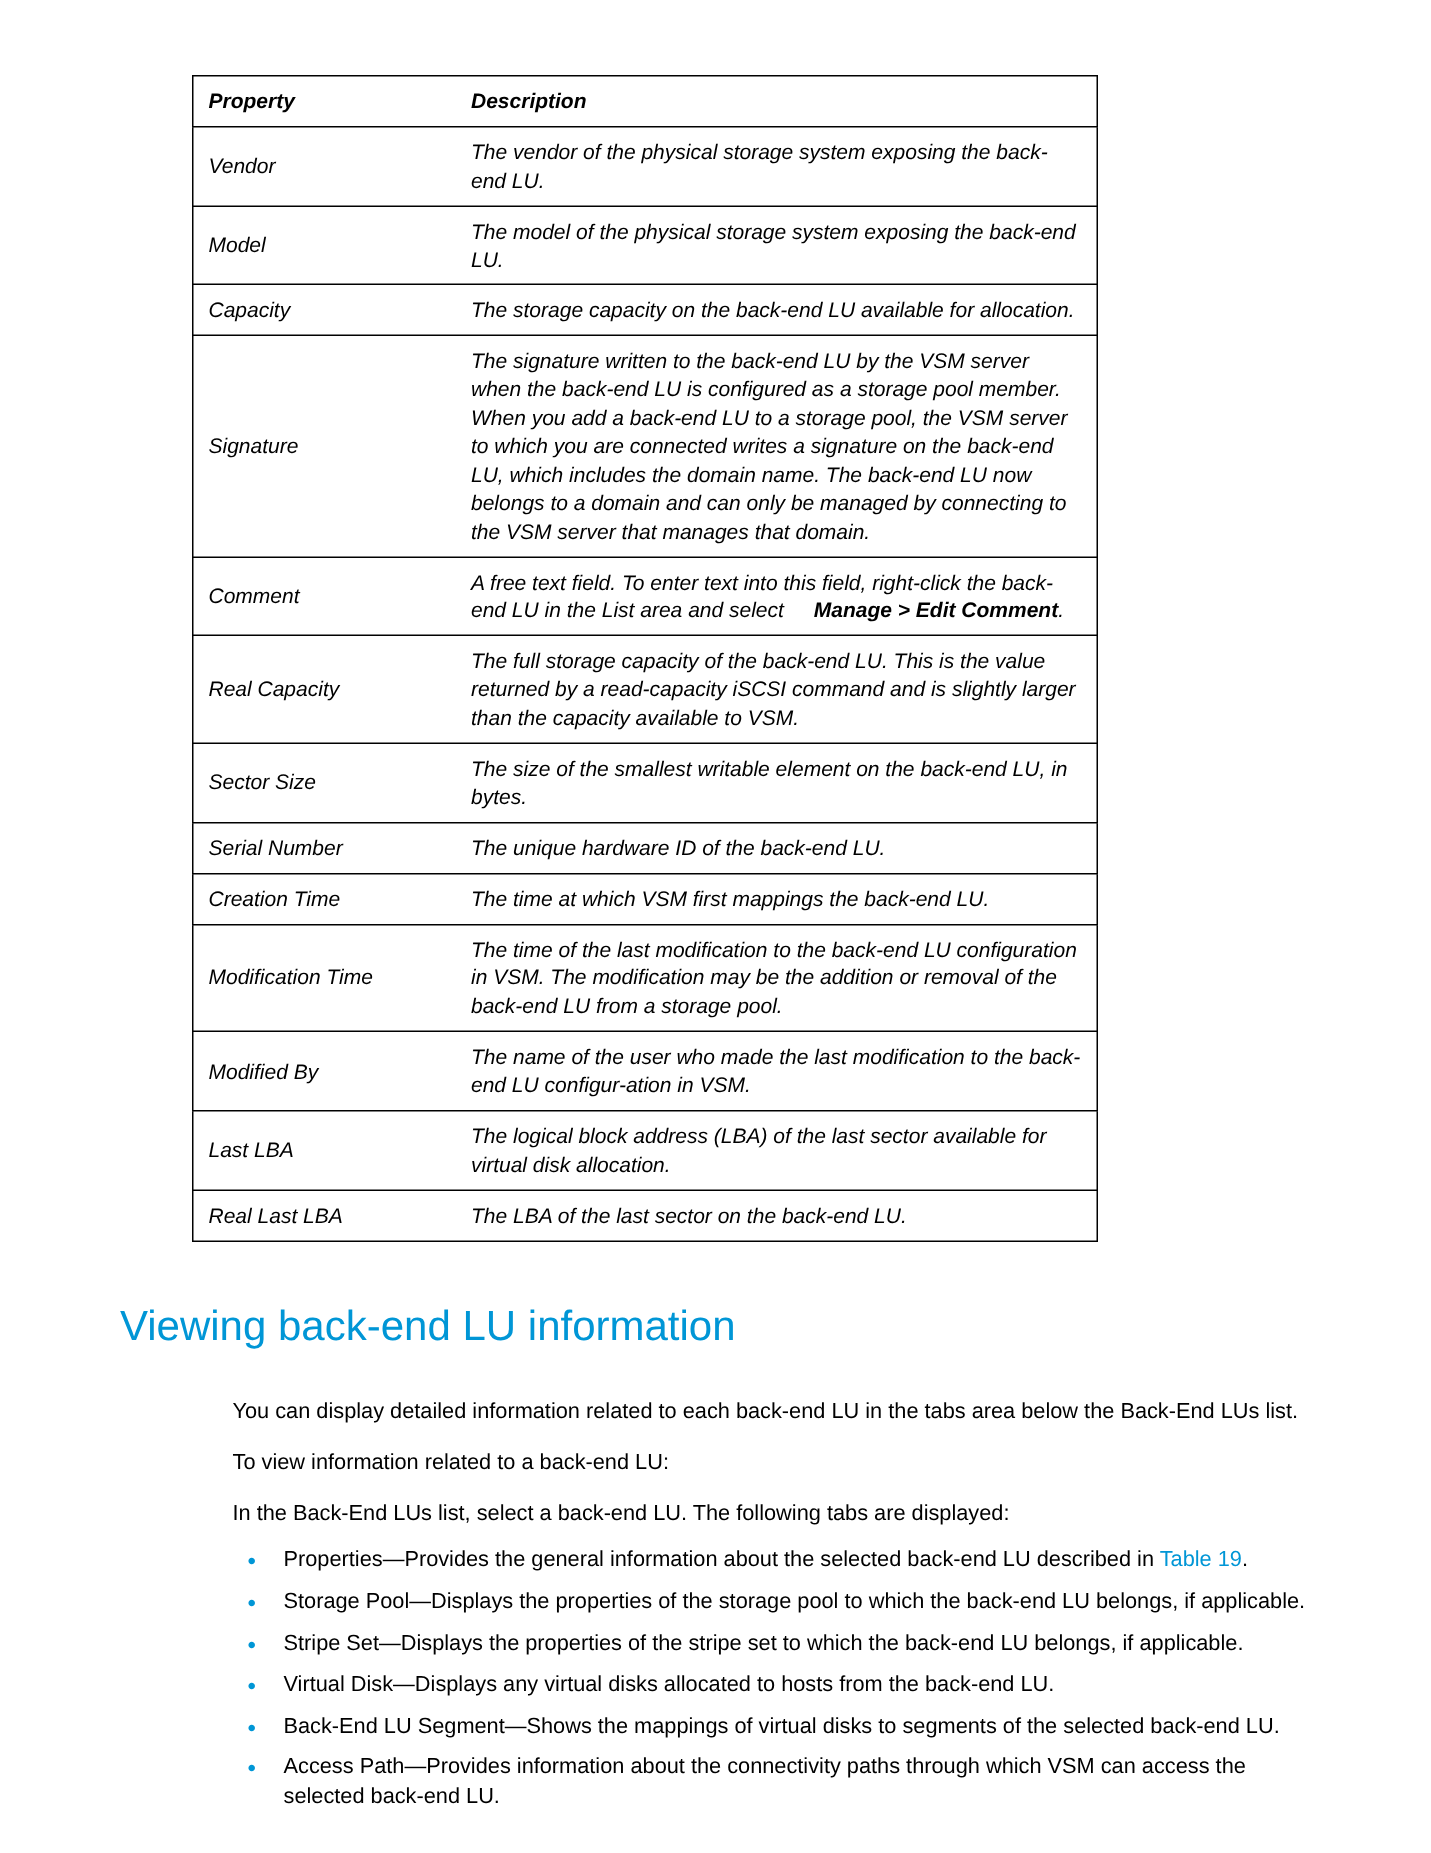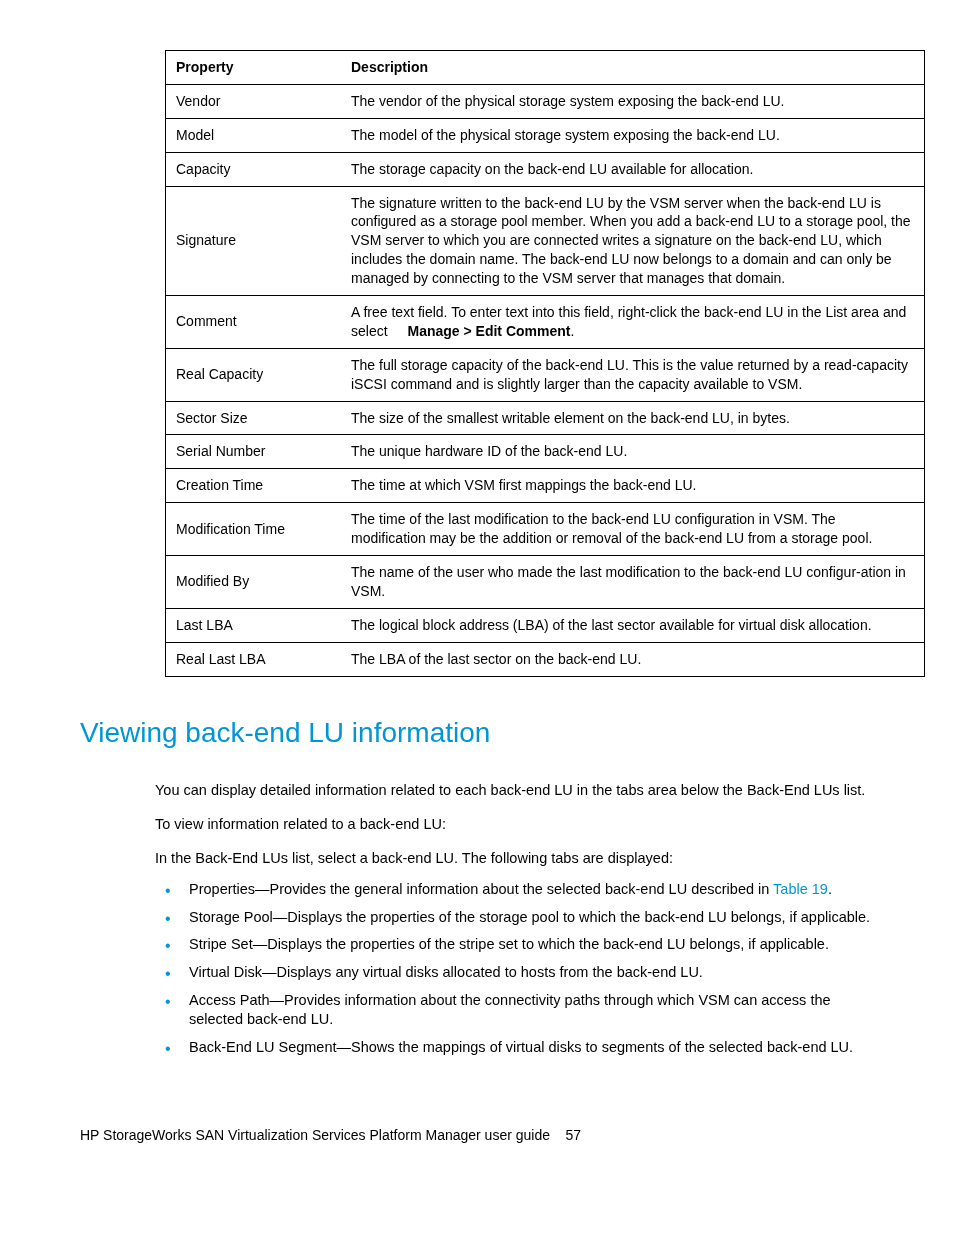--- a/index.html
+++ b/index.html
@@ -10,23 +10,24 @@
     font-size: 14.5px;
     color: #000;
     width: 954px;
   }
   .page {
     padding: 50px 70px 40px 80px;
     box-sizing: border-box;
   }
   table.props {
     border-collapse: collapse;
-    width: 760px;
-    margin-left: 85px;
+    width: 604px;
+    margin-left: 48px;
     margin-bottom: 40px;
+    font-style: italic;
   }
   table.props th, table.props td {
     border: 1px solid #000;
     padding: 7px 10px;
     text-align: left;
     vertical-align: middle;
     font-size: 14px;
     line-height: 1.35;
   }
   table.props th {
@@ -157,21 +158,21 @@
 
   <p class="body-text">You can display detailed information related to each back-end LU in the tabs area below the Back-End LUs list.</p>
   <p class="body-text">To view information related to a back-end LU:</p>
   <p class="body-text">In the Back-End LUs list, select a back-end LU. The following tabs are displayed:</p>
 
   <ul class="bullets">
     <li><span>Properties—Provides the general information about the selected back-end LU described in </span><span class="link">Table 19</span><span>.</span></li>
     <li>Storage Pool—Displays the properties of the storage pool to which the back-end LU belongs, if applicable.</li>
     <li>Stripe Set—Displays the properties of the stripe set to which the back-end LU belongs, if applicable.</li>
     <li>Virtual Disk—Displays any virtual disks allocated to hosts from the back-end LU.</li>
+    <li>Back-End LU Segment—Shows the mappings of virtual disks to segments of the selected back-end LU.</li>
     <li>Access Path—Provides information about the connectivity paths through which VSM can access the selected back-end LU.</li>
-    <li>Back-End LU Segment—Shows the mappings of virtual disks to segments of the selected back-end LU.</li>
   </ul>
 
   <div class="footer">
     <span>HP StorageWorks SAN Virtualization Services Platform Manager user guide</span>&nbsp;&nbsp;&nbsp;&nbsp;<span>57</span>
   </div>
 
 </div>
 
 </body></html>

